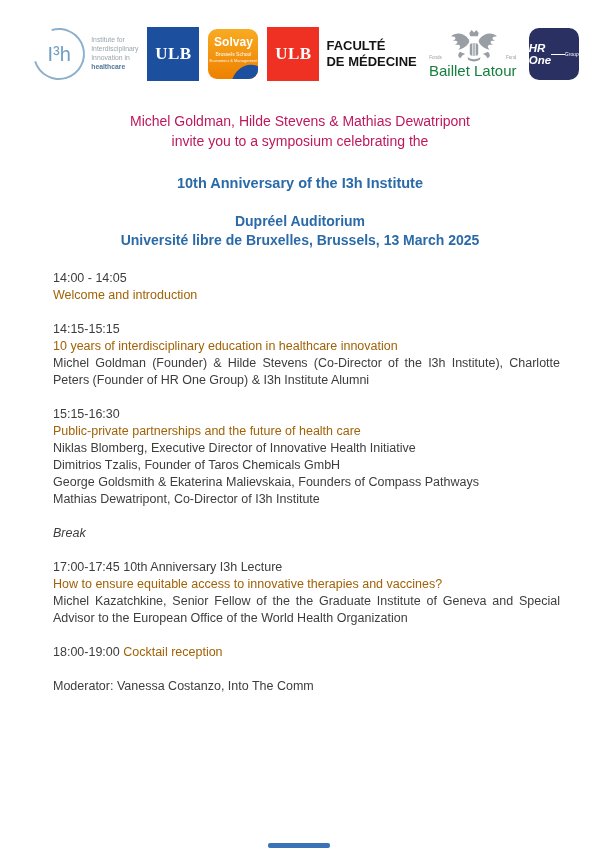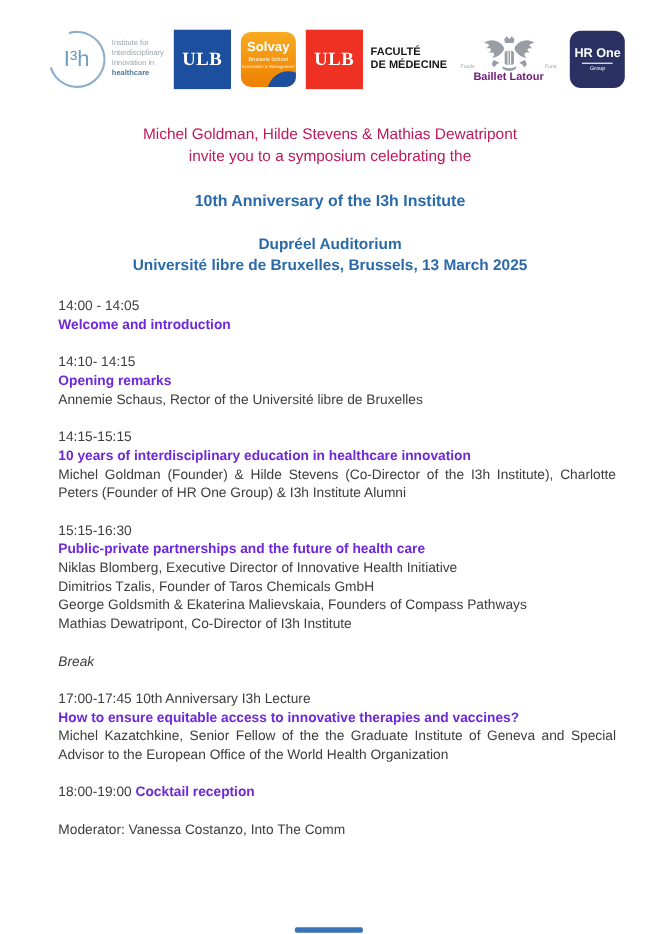--- a/index.html
+++ b/index.html
@@ -21,41 +21,41 @@
   .ulb-red{background:#ee3123;}
   .ulb-label{color:#fff;font-family:"Liberation Serif",serif;font-weight:bold;font-size:17px;letter-spacing:.5px;}
   .solvay{width:50px;height:50px;border-radius:9px;background:linear-gradient(180deg,#f8ab22,#ee8000);
     position:relative;overflow:hidden;color:#fff;padding-top:7px;box-sizing:border-box;text-align:center;flex:0 0 auto;}
   .solvay-name{font-weight:bold;font-size:12px;line-height:1;}
   .solvay-sub{font-size:5px;margin-top:2.5px;}
   .solvay-sub2{font-size:4px;margin-top:1.5px;opacity:.9;}
   .solvay-swoosh{position:absolute;right:-16px;bottom:-18px;width:48px;height:32px;background:#1d4f9f;
     border-radius:50% 50% 0 0 / 100% 100% 0 0;transform:rotate(-20deg);}
   .fac{display:flex;align-items:center;gap:7px;}
-  .fac-text{font-weight:bold;font-size:10px;line-height:1.25;color:#141414;}
+  .fac-text{font-weight:bold;font-size:13px;line-height:1.25;color:#141414;}
   .baillet{display:flex;flex-direction:column;align-items:center;width:94px;flex:0 0 auto;}
   .crest-row{display:flex;align-items:flex-end;gap:2px;}
   .fonds{font-size:4.6px;color:#9aa0a6;margin-bottom:3px;}
-  .baillet-name{font-size:10px;font-weight:bold;color:#701a75;margin-top:-1px;}
-  .hrone{width:50px;height:52px;border-radius:10px;background:#2a3162;color:#fff;display:flex;flex-direction:column;
-    align-items:center;justify-content:center;flex:0 0 auto;}
+  .baillet-name{font-size:15px;font-weight:normal;color:#15803d;margin-top:-1px;}
+  .hrone{width:50px;height:52px;border-radius:10px;background:#2a3162;color:#fff;display:flex;flex-direction:row;
+    align-items:center;justify-content:center;flex:0 0 auto;font-style:italic;}
   .hrone-name{font-weight:bold;font-size:11.5px;}
   .hrone-line{width:28px;border-top:1px solid #fff;margin:2.5px 0 1.5px;}
   .hrone-sub{font-size:5px;}
 
   
   .intro{position:absolute;top:112px;left:0;right:0;text-align:center;}
   .intro-lines{font-size:14px;line-height:19.5px;color:#be185d;}
   .intro-title{margin-top:24px;font-size:14.5px;font-weight:bold;color:#2b6aa9;}
   .venue{margin-top:21px;font-size:14px;line-height:18.5px;font-weight:bold;color:#2b6aa9;}
 
   
   .schedule{position:absolute;top:270px;left:53px;right:40px;font-size:12.5px;line-height:17px;color:#3d3d3d;}
   .block{margin-bottom:17px;}
-  .stitle{color:#6d28d9;font-weight:bold;}
+  .stitle{color:#a16207;font-weight:normal;}
   .justify{text-align:justify;text-align-last:left;}
   .break{font-style:italic;}
 
   
   .bottom-bar{position:absolute;left:268px;top:843px;width:62px;height:5px;background:#3a73b8;border-radius:2px;}
 </style>
 </head>
 <body>
 
 <div class="page">
@@ -137,25 +137,20 @@
     </div>
   </div>
 
   <div class="schedule">
 
     <div class="block">
       <div>14:00 - 14:05</div>
       <div class="stitle">Welcome and introduction</div>
     </div>
 
-    <div class="block">
-      <div>14:10- 14:15</div>
-      <div class="stitle">Opening remarks</div>
-      <div>Annemie Schaus, Rector of the Université libre de Bruxelles</div>
-    </div>
 
     <div class="block">
       <div>14:15-15:15</div>
       <div class="stitle">10 years of interdisciplinary education in healthcare innovation</div>
       <div class="justify">Michel Goldman (Founder) &amp; Hilde Stevens (Co-Director of the I3h Institute), Charlotte Peters (Founder of HR One Group) &amp; I3h Institute Alumni</div>
     </div>
 
     <div class="block">
       <div>15:15-16:30</div>
       <div class="stitle">Public-private partnerships and the future of health care</div>

